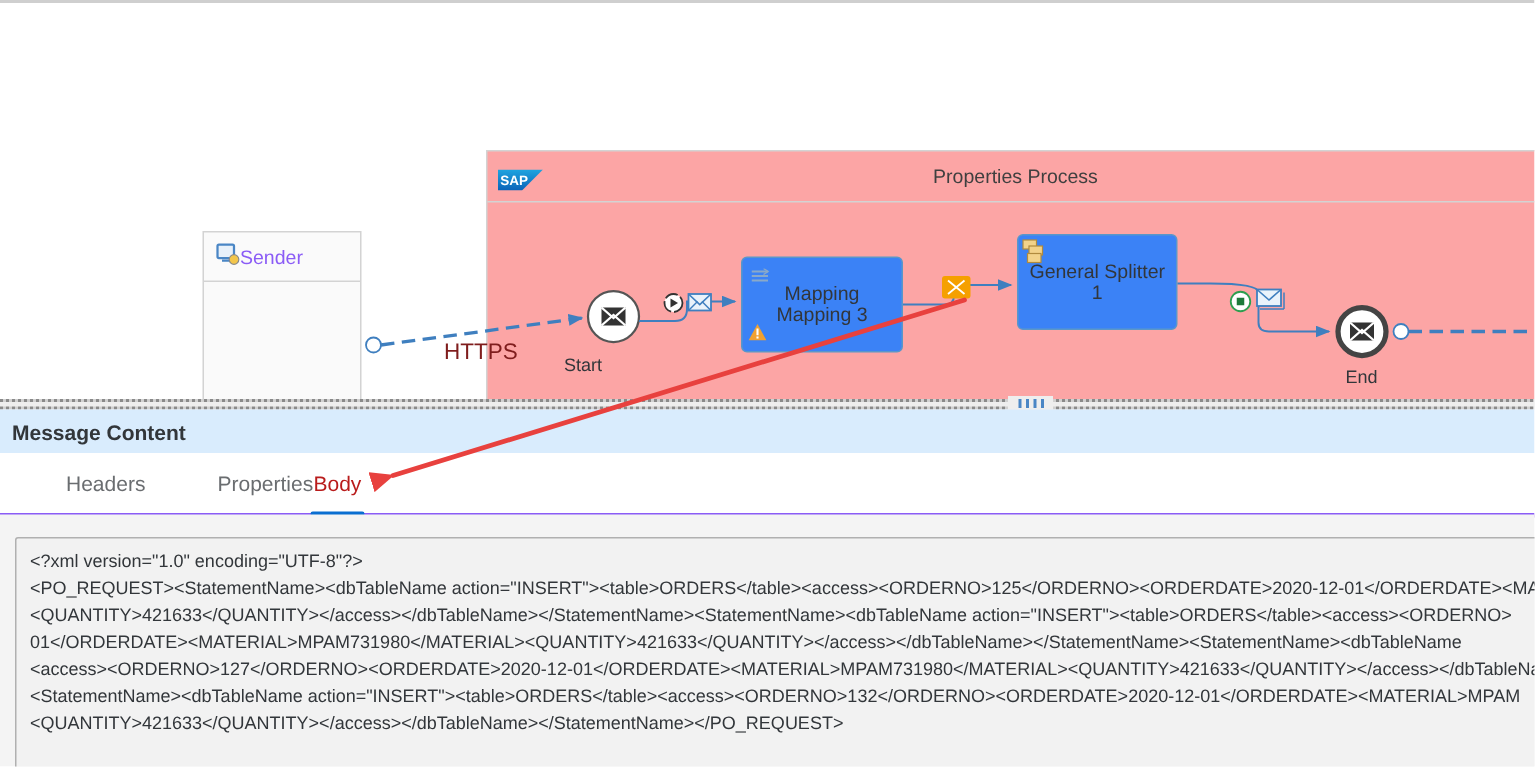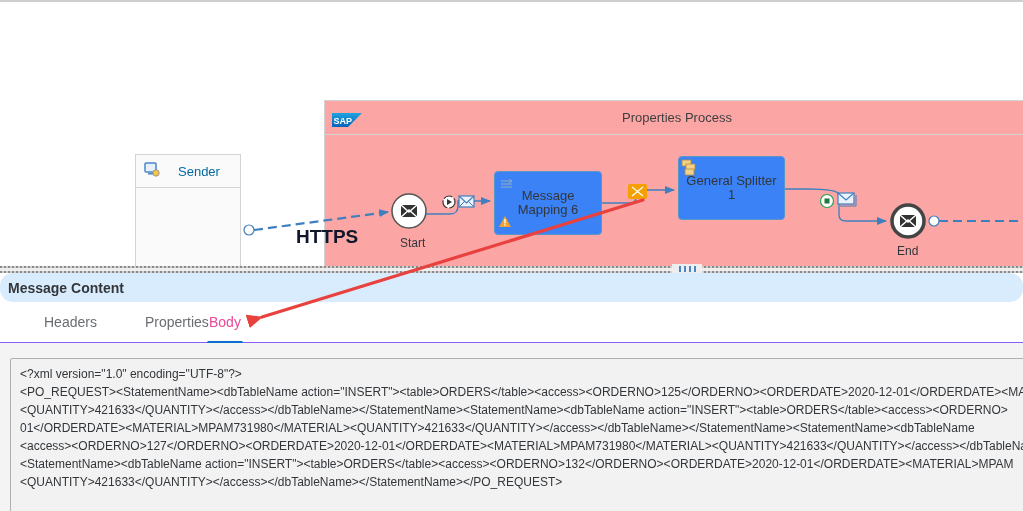--- a/index.html
+++ b/index.html
@@ -10,59 +10,59 @@
   .topline { position:absolute; left:0; top:0; width:1023px; height:2px; background:#cfcfcf; }
 
   
   .canvas { position:absolute; left:0; top:2px; width:1023px; height:264px; background:#ffffff; overflow:hidden; }
 
   .sender {
     position:absolute; left:135px; top:154px; width:106px; height:130px;
     background:#fafafa; border:1px solid #d3d3d3; box-sizing:border-box;
   }
   .sender-head { height:33px; border-bottom:1px solid #d3d3d3; display:flex; align-items:center; padding-left:8px; box-sizing:border-box; }
-  .sender-head span.label { font-size:13px; color:#0369a1; margin-left:18px; }
+  .sender-head span.label { font-size:13px; color:#8b5cf6; margin-left:0; }
 
   .pool {
     position:absolute; left:324px; top:100px; width:706px; height:200px;
     background:#fca5a5; border:1px solid #d3d3d3; box-sizing:border-box;
   }
   .pool-head { height:33px; border-bottom:1px solid #d3d3d3; position:relative; }
   .pool-title { position:absolute; left:0; right:0; top:9px; text-align:center; font-size:13px; color:#3f3f3f; }
   .sap-logo { position:absolute; left:7px; top:12px; width:30px; height:14px; }
 
   .task {
     position:absolute; background:#3b82f6; border:1px solid #5a97c9; border-radius:4px; box-sizing:border-box;
     text-align:center; font-size:13px; color:#32363a; line-height:14px;
   }
   .task.mapping { left:494px; top:171px; width:108px; height:64px; padding-top:17px; }
   .task.splitter { left:678px; top:156px; width:107px; height:64px; padding-top:17px; }
 
   .ev-label { position:absolute; font-size:12px; color:#32363a; }
-  .https-label { position:absolute; left:296px; top:226px; font-size:19px; color:#0f172a;font-weight:bold; }
+  .https-label { position:absolute; left:296px; top:226px; font-size:15px; color:#7f1d1d; }
 
   svg.overlay { position:absolute; left:0; top:0; }
 
   
   .splitter-bar {
     position:absolute; left:0; top:266px; width:1023px; height:7px;
     background:repeating-linear-gradient(90deg,#8a8a8a 0 2px,#d0d0d0 2px 4px);
   }
   .splitter-bar .inner { position:absolute; left:0; right:0; top:2px; height:3px; background:#eeeeee; }
   .grip { position:absolute; left:672px; top:264px; width:30px; height:10px; background:#eeeeee; display:flex; gap:3px; align-items:center; justify-content:center; }
   .grip i { display:block; width:2px; height:6px; background:#4a86c5; }
 
   
   .panel-head {
     position:absolute; left:0; top:273px; width:1023px; height:29px; background:#d9ecfd;
-    font-weight:bold; font-size:14px; color:#32363a; box-sizing:border-box; padding:7px 0 16px 8px;border-radius:13px;
+    font-weight:bold; font-size:14px; color:#32363a; box-sizing:border-box; padding:7px 0 16px 8px;
   }
   .tabs { position:absolute; left:0; top:302px; width:1023px; height:40px; background:#ffffff; border-bottom:3px solid #8b5cf6; }
   .tab { position:absolute; top:12px; font-size:14px; color:#6a6d70; cursor:pointer; }
-  .tab.active { color:#ec4899; }
+  .tab.active { color:#b91c1c; }
   .tab.active::after { content:""; position:absolute; left:-2px; right:-2px; top:27px; height:3px; background:#0a6ed1; border-radius:2px; }
 
   .body-area { position:absolute; left:0; top:343px; width:1023px; height:168px; background:#f4f4f4; }
   .xml-box {
     position:absolute; left:10px; top:15px; width:1030px; height:170px;
     background:#f2f2f2; border:1px solid #b0b0b0; border-radius:2px; box-sizing:border-box; overflow:hidden;
     padding:6px 0 0 9px;
   }
   .xml-line { white-space:nowrap; font-size:12px; line-height:18px; color:#32363a; }
 </style>
@@ -106,22 +106,22 @@
     <span style="position:absolute;left:6px;top:6px;">
       <svg width="12" height="10" viewBox="0 0 12 10">
           <g stroke="#8aa9c8" stroke-width="1.2">
             <line x1="0" y1="2" x2="11" y2="2"></line>
             <line x1="0" y1="5" x2="11" y2="5"></line>
             <line x1="0" y1="8" x2="11" y2="8"></line>
           </g>
           <polyline points="8,0 11,2 8,4" fill="none" stroke="#8aa9c8" stroke-width="1"></polyline>
         </svg>
     </span>
-    <div>Message</div>
-    <div>Mapping 6</div>
+    <div>Mapping</div>
+    <div>Mapping 3</div>
     <span style="position:absolute;left:4px;bottom:4px;">
       <svg width="12" height="11" viewBox="0 0 12 11">
           <polygon points="6,0 12,11 0,11" fill="#f0a132"></polygon>
           <rect x="5.3" y="3" width="1.4" height="4.5" fill="#fff"></rect>
           <rect x="5.3" y="8.3" width="1.4" height="1.4" fill="#fff"></rect>
         </svg>
     </span>
   </div>
 
   <div class="task splitter" style="top:154px;">
@@ -130,21 +130,21 @@
         <rect x="1" y="1" width="9" height="6" fill="#f2d28a" stroke="#b08a3e" stroke-width="0.8"></rect>
         <rect x="5" y="5" width="9" height="6" fill="#f2d28a" stroke="#b08a3e" stroke-width="0.8"></rect>
         <rect x="4" y="10" width="9" height="6" fill="#f2d28a" stroke="#b08a3e" stroke-width="0.8"></rect>
       </svg>
     </span>
     <div>General Splitter</div>
     <div>1</div>
   </div>
 
   <div class="https-label" style="top:224px;">HTTPS</div>
-  <div class="ev-label" style="left:400px;top:234px;">Start</div>
+  <div class="ev-label" style="left:376px;top:234px;">Start</div>
   <div class="ev-label" style="left:897px;top:242px;">End</div>
 
   <svg class="overlay" width="1023" height="264" viewBox="0 2 1023 264">
     <defs>
       <marker id="arr" markerWidth="10" markerHeight="8" refX="9" refY="4" orient="auto" markerUnits="userSpaceOnUse">
         <polygon points="0,0 10,4 0,8" fill="#3f7fbf"></polygon>
       </marker>
       <marker id="redarr" markerWidth="14" markerHeight="12" refX="2" refY="6" orient="auto" markerUnits="userSpaceOnUse">
         <polygon points="14,0 0,6 14,12" fill="#e8413e"></polygon>
       </marker>

